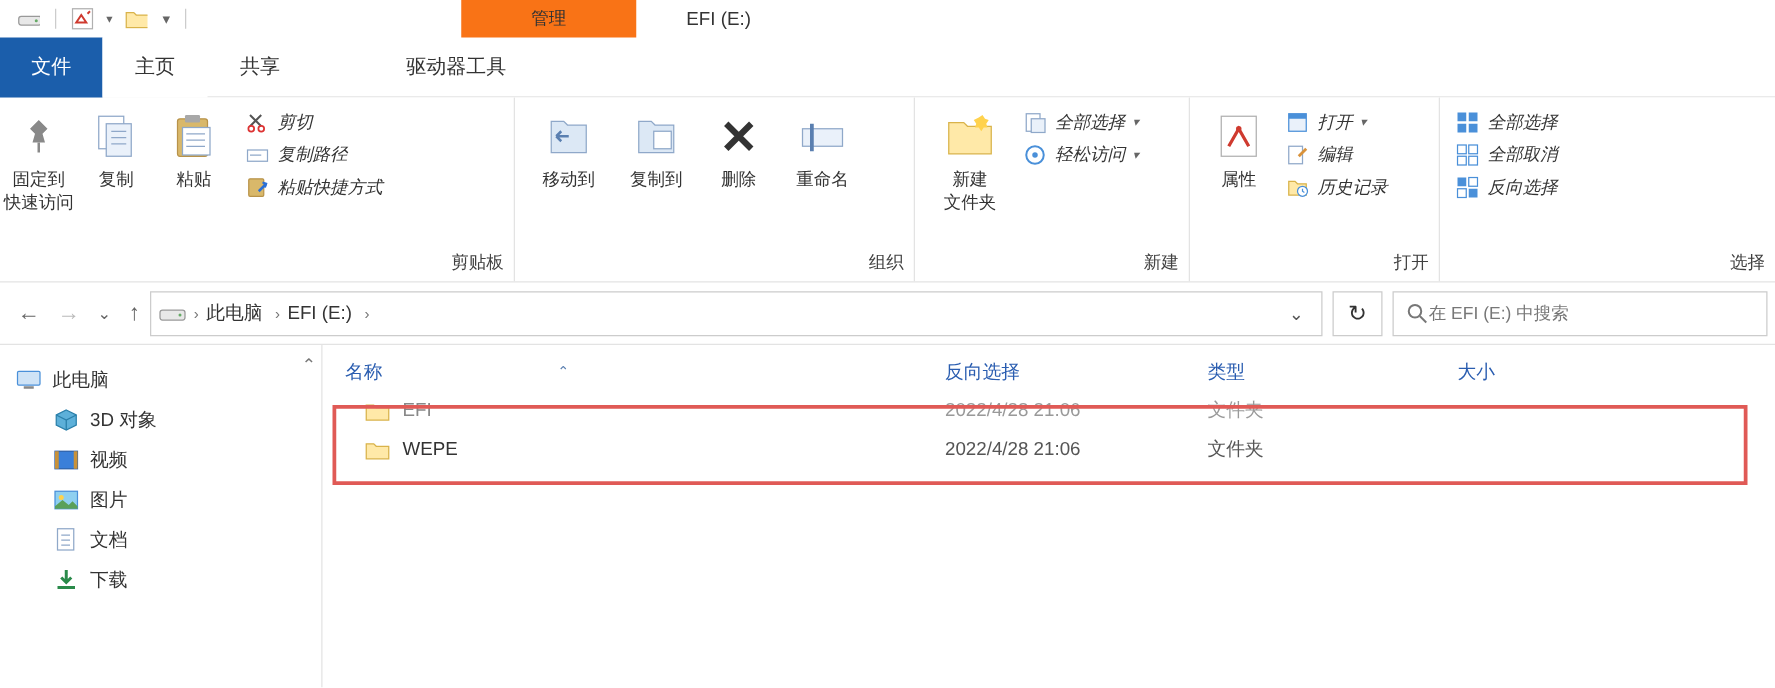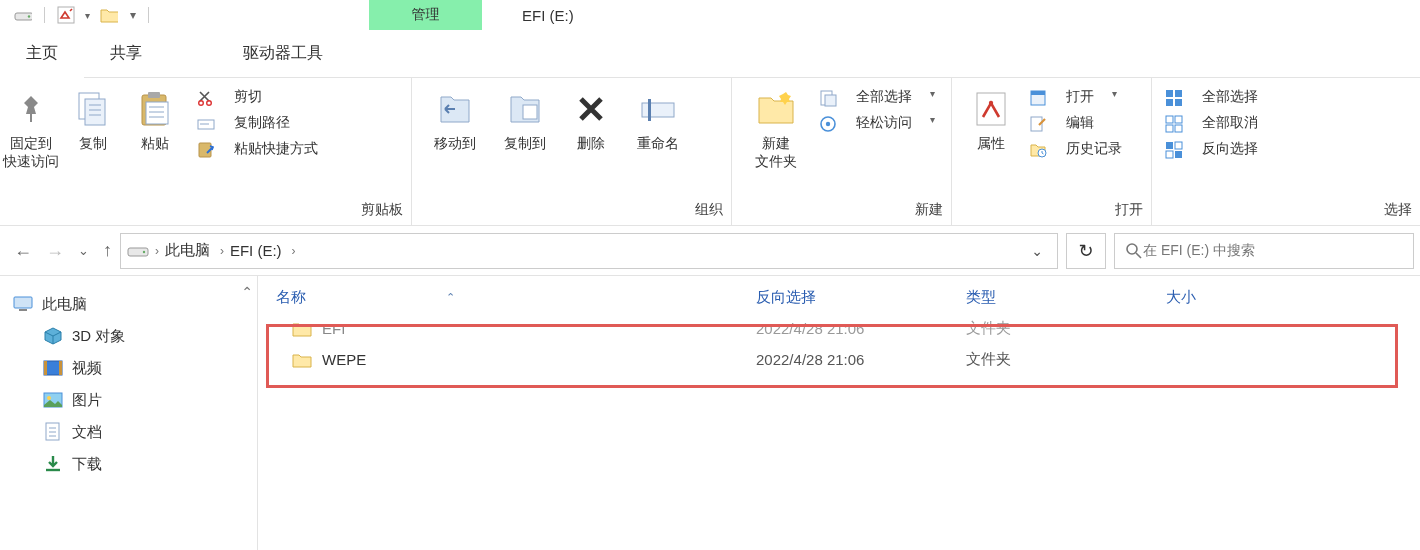--- a/index.html
+++ b/index.html
@@ -3,41 +3,41 @@
 <meta charset="utf-8">
 <style>
 * { margin: 0; padding: 0; box-sizing: border-box; font-family: "Segoe UI", "Microsoft YaHei", sans-serif; }
 body { width: 1420px; height: 550px; background: #fff; font-size: 14px; color: #333; overflow: hidden; }
 
 
 .titlebar { height: 30px; display: flex; align-items: center; background: #fff; }
 .titlebar .qat { display: flex; align-items: center; padding-left: 14px; gap: 10px; }
 .titlebar .qat-icon { width: 18px; height: 18px; display: flex; align-items: center; justify-content: center; }
 .titlebar .divider { width: 1px; height: 16px; background: #ccc; margin: 0 2px; }
-.titlebar .contextual-tab { margin-left: 218px; width: 113px; height: 30px; background: #86efac; display: flex; align-items: center; justify-content: center; color: #333; }
+.titlebar .contextual-tab { margin-left: 218px; width: 140px; height: 30px; background: #f97316; display: flex; align-items: center; justify-content: center; color: #333; }
 .titlebar .win-title { margin-left: 40px; font-size: 15px; }
 
 
 .tabrow { height: 48px; display: flex; align-items: center; border-bottom: 1px solid #e3e3e3; }
 .tabrow .file-tab { background: #1b5eab; color: #fff; width: 82px; height: 48px; display: flex; align-items: center; justify-content: center; font-size: 16px; }
 .tabrow .tab { width: 84px; height: 48px; display: flex; align-items: center; justify-content: center; font-size: 16px; color: #333; }
 .tabrow .tab.active { background: #fff; }
 .tabrow .spacer1 { width: 45px; }
 .tabrow .drive-tab { width: 140px; text-align: center; font-size: 16px; }
 
 
 .ribbon { height: 148px; display: flex; border-bottom: 1px solid #e3e3e3; background: #fff; }
 .ribbon-group { display: flex; flex-direction: column; border-right: 1px solid #e3e3e3; padding: 4px 8px 0; }
 .ribbon-group .controls { flex: 1; display: flex; align-items: flex-start; }
 .ribbon-group .group-label { text-align: right; font-size: 14px; color: #404040; padding: 4px 0 6px; }
 .big-btn { display: flex; flex-direction: column; align-items: center; width: 62px; padding-top: 6px; }
 .big-btn .icon { width: 42px; height: 42px; display: flex; align-items: center; justify-content: center; }
 .big-btn .lbl { font-size: 14px; text-align: center; margin-top: 4px; line-height: 1.3; }
 .small-stack { display: flex; flex-direction: column; gap: 6px; padding-top: 6px; margin-left: 6px; }
-.small-btn { display: flex; align-items: flex-start; gap: 18px; font-size: 14px; white-space: nowrap; }
+.small-btn { display: flex; align-items: center; gap: 6px; font-size: 14px; white-space: nowrap; font-style: italic; }
 .small-btn .icon { width: 20px; height: 20px; display:flex; align-items:center; justify-content:center; }
 
 
 .navbar { height: 50px; display: flex; align-items: center; padding: 6px 6px 6px 14px; gap: 8px; border-bottom: 1px solid #e3e3e3; }
 .nav-arrows { display: flex; align-items: center; gap: 14px; color: #666; }
 .nav-arrows span { font-size: 18px; }
 .addressbox { flex: 1; height: 36px; border: 1px solid #ccc; display: flex; align-items: center; padding: 0 6px; gap: 6px; }
 .addressbox .crumb { display: flex; align-items: center; gap: 4px; font-size: 15px; }
 .addressbox .crumb .chev { color: #777; font-size: 12px; }
 .addressbox .flexfill { flex: 1; }
@@ -101,20 +101,21 @@
         </svg>
     </span>
     <span style="font-size:12px;color:#666;margin-left:2px;">▾</span>
     <span class="divider"></span>
   </div>
   <div class="contextual-tab">管理</div>
   <div class="win-title">EFI (E:)</div>
 </div>
 
 <div class="tabrow">
+  <div class="file-tab">文件</div>
   <div class="tab active">主页</div>
   <div class="tab">共享</div>
   <div class="spacer1"></div>
   <div class="tab drive-tab">驱动器工具</div>
 </div>
 
 <div class="ribbon">
 
   <div class="ribbon-group" style="width:412px;padding-left:0;">
     <div class="controls">

